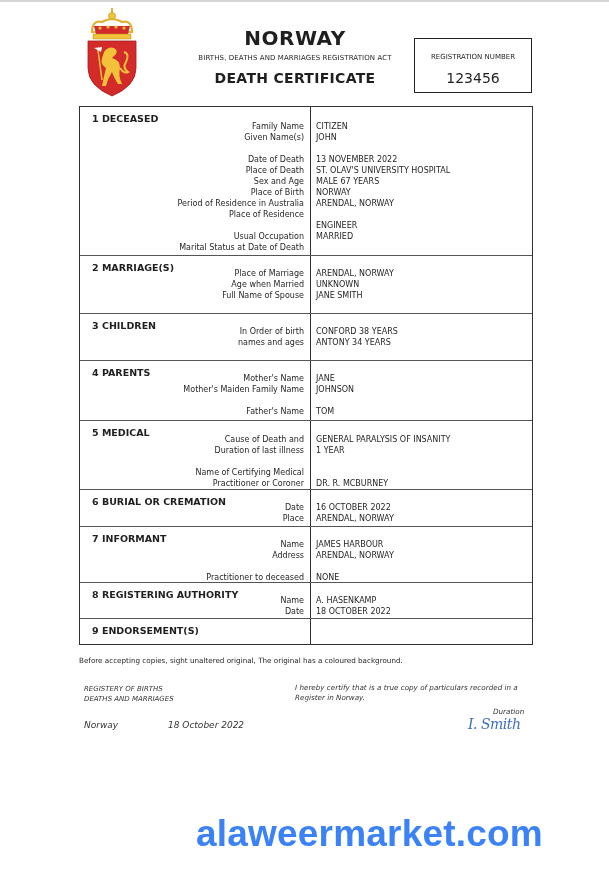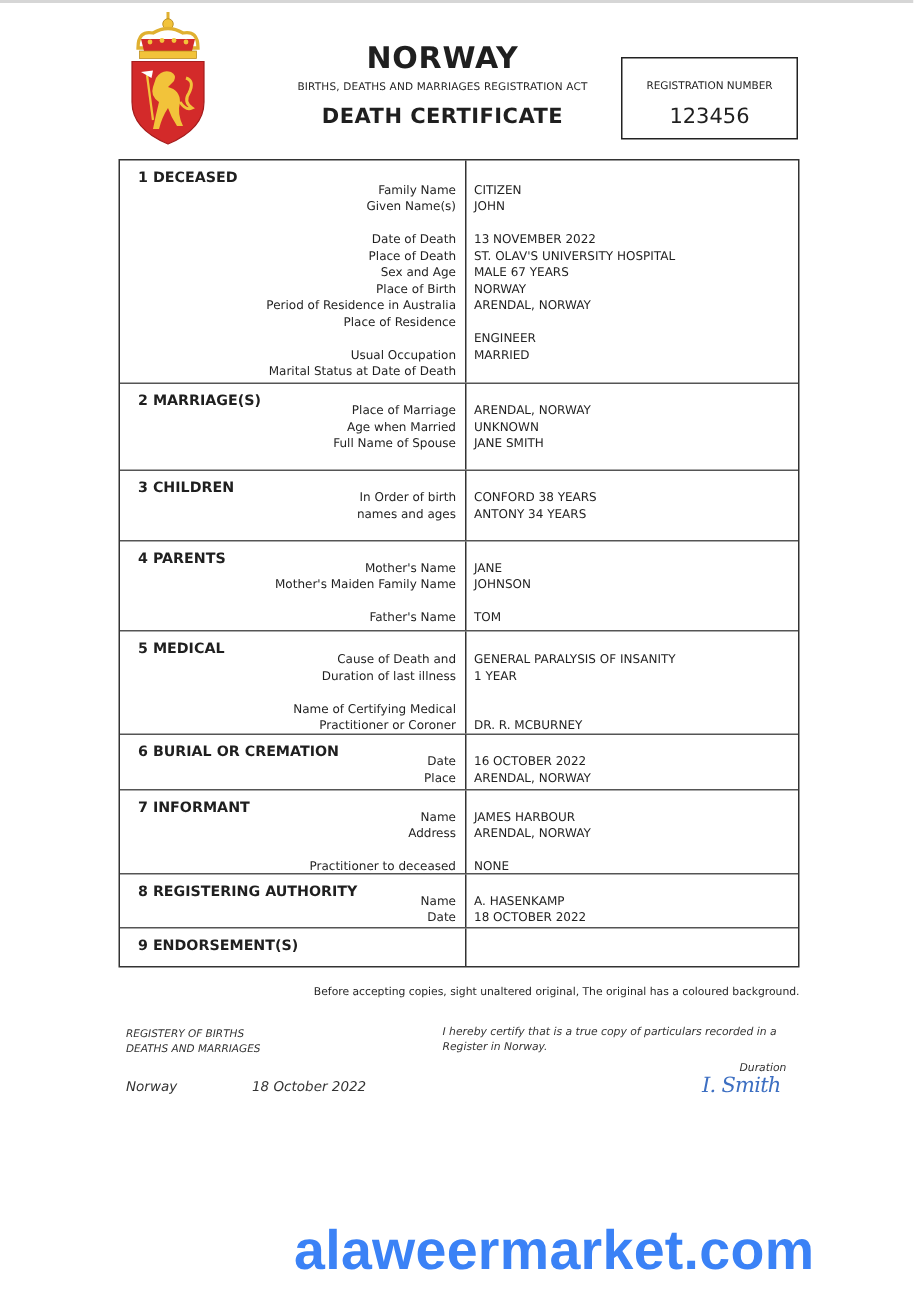--- a/index.html
+++ b/index.html
@@ -25,21 +25,21 @@
   .sec { position: relative; border-bottom: 1px solid #555; display: flex; }
   .sec:last-child { border-bottom: none; }
   .sec .left { width: 231px; position: relative; border-right: 1px solid #333; padding: 6px 6px 2px 6px; }
   .sec .right { flex: 1; padding: 6px 0 2px 5px; }
   .sec-title { position: absolute; left: 12px; top: 6px; font-size: 9.5px; font-weight: bold; white-space: nowrap; }
   .row { height: 11px; line-height: 11px; font-size: 8px; white-space: nowrap; }
   .left .row { text-align: right; }
   .right .row { font-weight: normal; }
   .gap { height: 11px; }
 
-  .notice { position: absolute; left: 79px; top: 656px; width: 454px; text-align: right; font-size: 7.2px; }
+  .notice { position: absolute; left: 79px; top: 656px; width: 454px; text-align: left; font-size: 7.2px; }
 
   .foot-reg { position: absolute; left: 84px; top: 684px; font-size: 7px; font-style: italic; line-height: 10px; color: #333; }
   .foot-cert { position: absolute; left: 295px; top: 683px; font-size: 7.2px; font-style: italic; line-height: 10px; color: #333; width: 240px; }
   .foot-registrar { position: absolute; left: 493px; top: 707px; font-size: 7.2px; font-style: italic; color: #333; }
   .foot-place { position: absolute; left: 84px; top: 720px; font-size: 9px; font-style: italic; color: #333; }
   .foot-date { position: absolute; left: 168px; top: 720px; font-size: 9px; font-style: italic; color: #333; }
   .signature { position: absolute; left: 468px; top: 716px; font-family: "DejaVu Serif", serif; font-style: italic;
     font-size: 14px; color: #3d6fc2; letter-spacing: -0.5px; }
 
   .watermark { position: absolute; left: 196px; top: 813px; font-family: "Liberation Sans", sans-serif;

